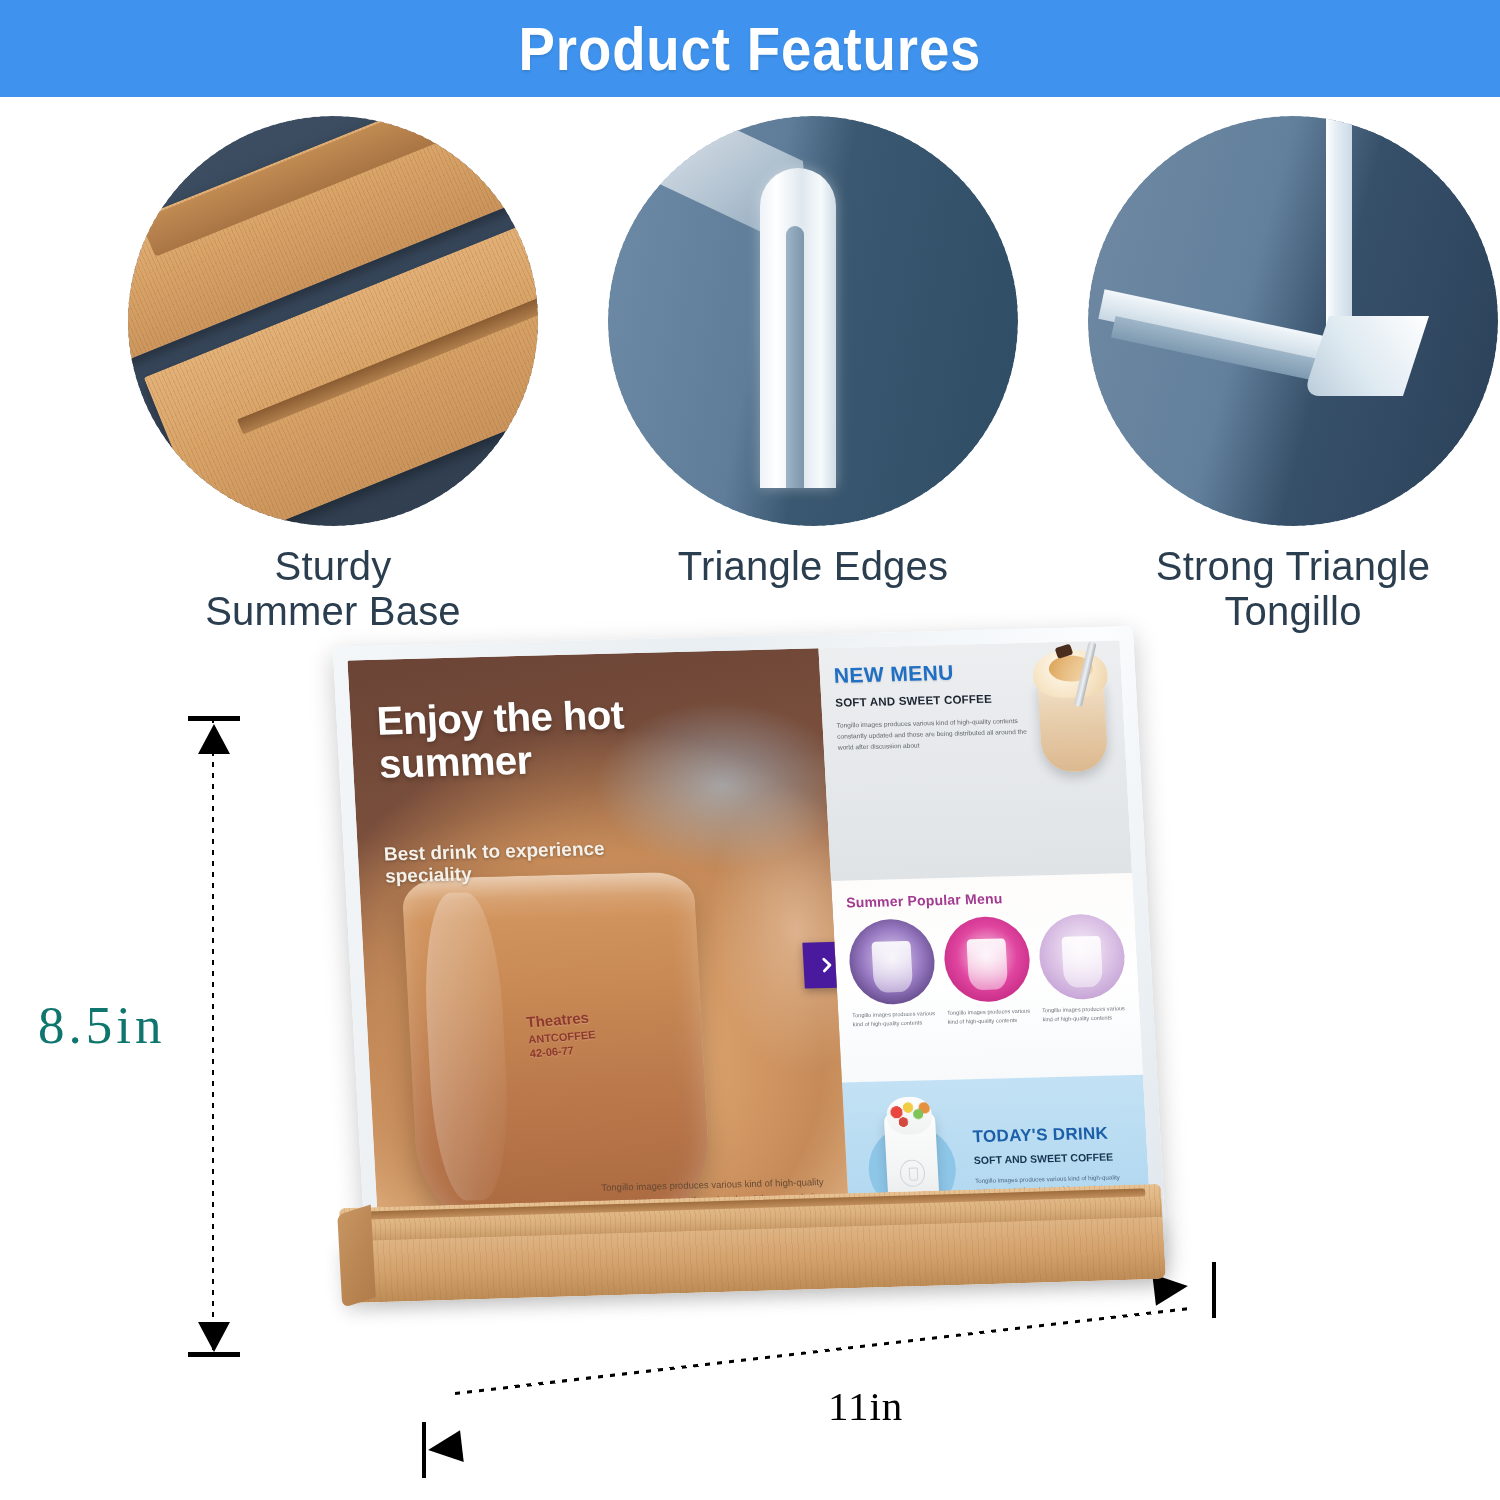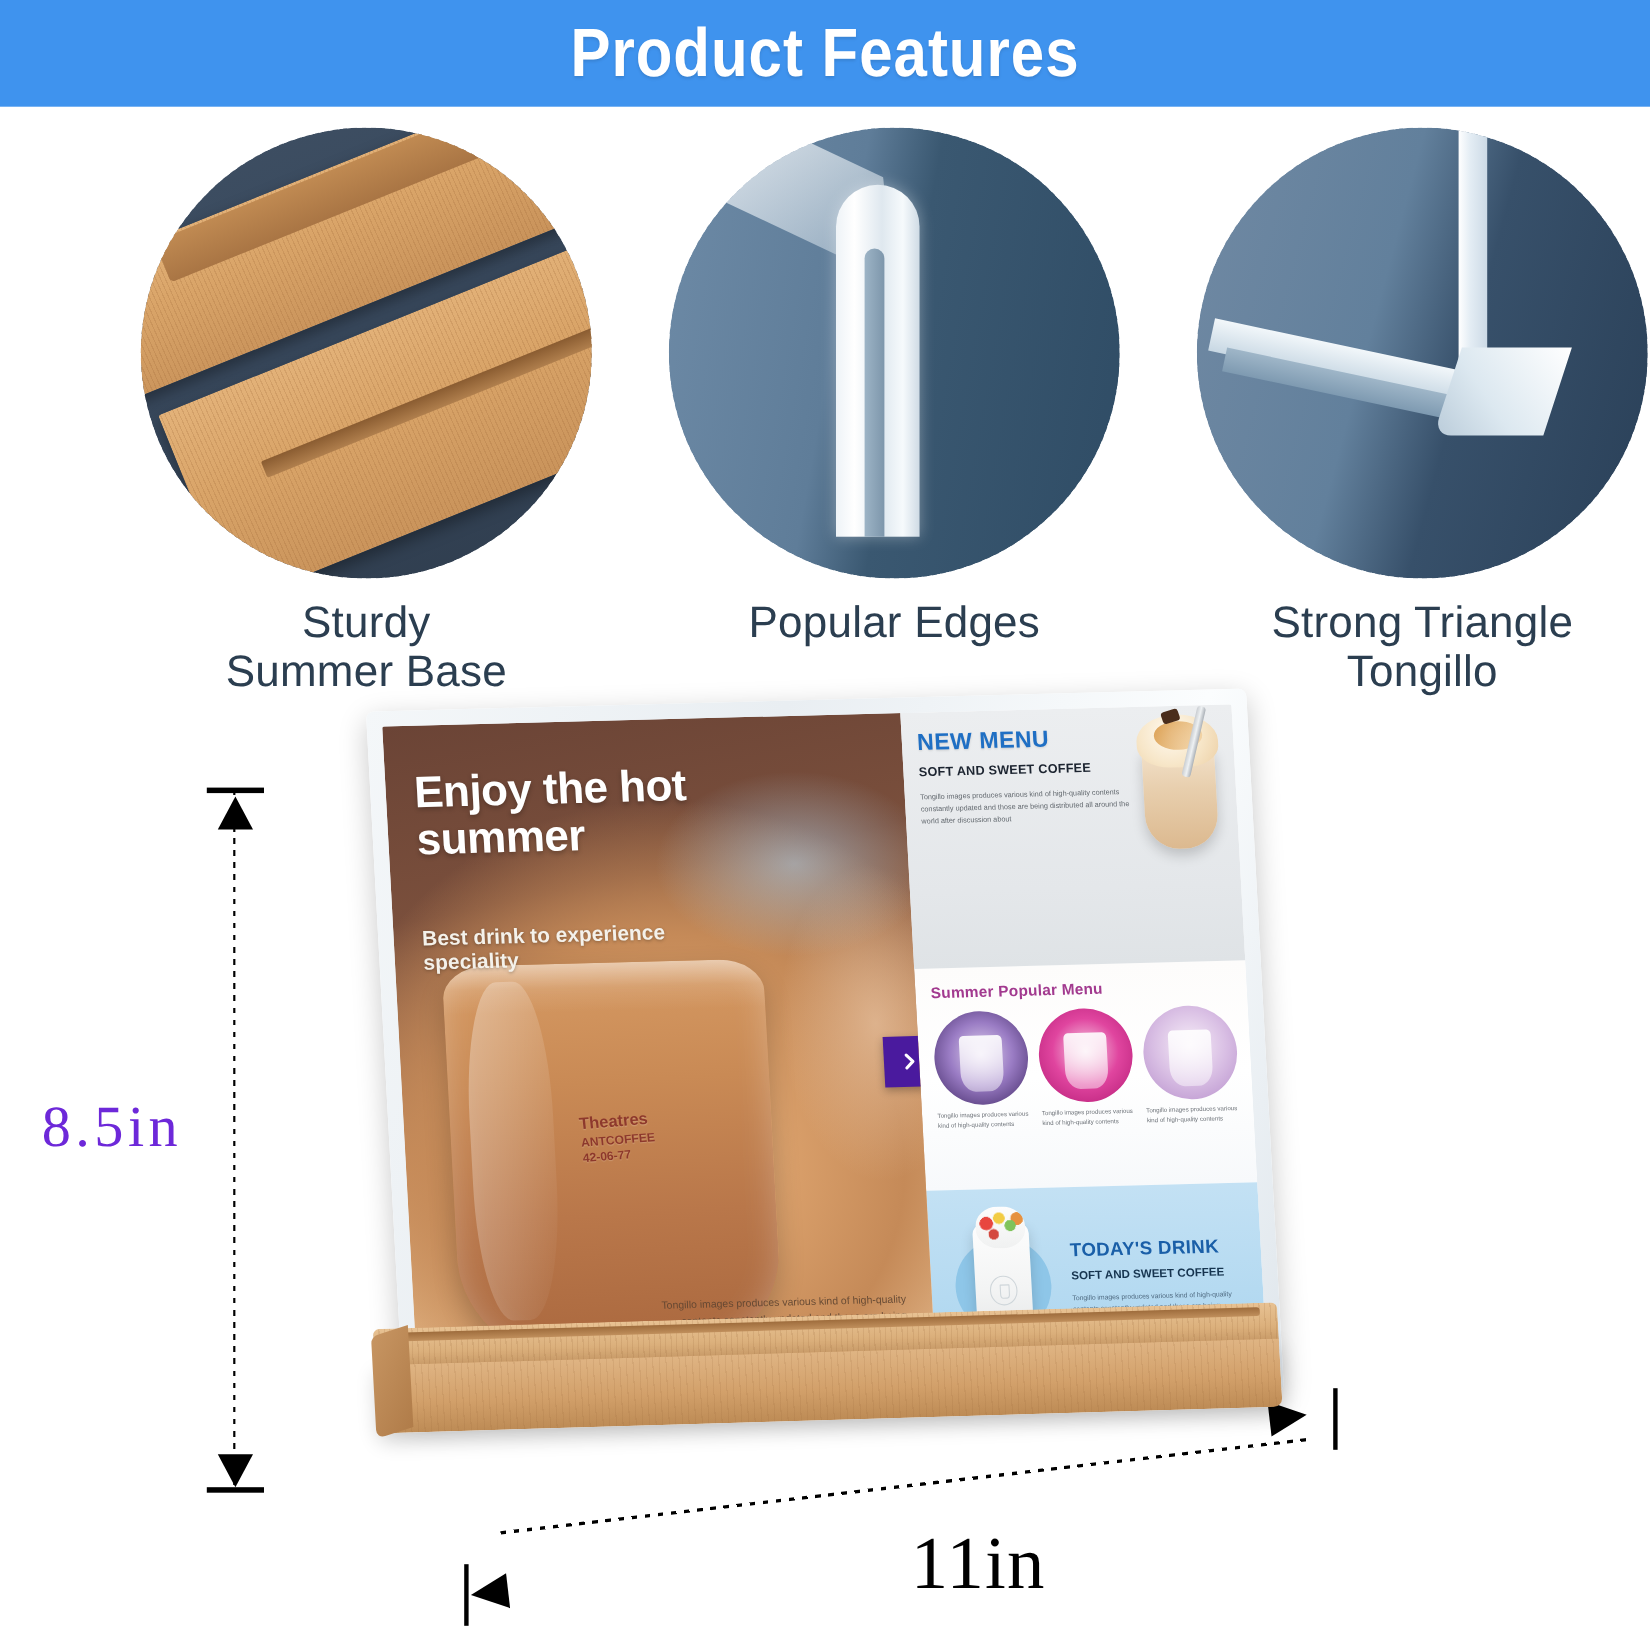--- a/index.html
+++ b/index.html
@@ -462,21 +462,21 @@
     border-bottom:30px solid #000;
   }
   .arrow-down{
     position:absolute; left:198px; top:1322px;
     width:0; height:0;
     border-left:16px solid transparent; border-right:16px solid transparent;
     border-top:30px solid #000;
   }
   .dim-v-label{
     position:absolute; left:38px; top:995px;
-    color:#6d28d9; font-size:53px;
+    color:#0f766e; font-size:53px;
     font-family:"Liberation Serif","DejaVu Serif",serif;
     letter-spacing:4px;
     white-space:nowrap;
   }
 
   .dim-h{
     position:absolute; left:455px; top:1392px;
     width:742px; height:3px;
     background:repeating-linear-gradient(90deg,#000 0 5px,transparent 5px 12px);
     transform:rotate(-6.6deg);
@@ -497,21 +497,21 @@
   }
   .arrow-right{
     position:absolute; left:1154px; top:1272px;
     width:0; height:0;
     border-top:16px solid transparent; border-bottom:16px solid transparent;
     border-left:34px solid #000;
     transform:rotate(-6.6deg);
   }
   .dim-h-label{
     position:absolute; left:828px; top:1382px;
-    color:#000; font-size:68px;
+    color:#000; font-size:41px;
     font-family:"Liberation Serif","DejaVu Serif",serif;
     letter-spacing:1px;
     white-space:nowrap;
   }
 </style>
 </head>
 <body>
 
 <div class="banner">
   <div class="banner-title">Product Features</div>
@@ -540,21 +540,21 @@
     <div class="circle-wrap">
       <div class="circle">
         <div class="c2-bg"></div>
         <div class="edge-wing"></div>
         <div class="edge-bar"></div>
         <div class="edge-slit"></div>
       </div>
       <div class="scallop"></div>
     </div>
     <div class="feature-label">
-      <div>Popular Edges</div>
+      <div>Triangle Edges</div>
     </div>
   </div>
 
   <div class="feature f3">
     <div class="circle-wrap">
       <div class="circle">
         <div class="c3-bg"></div>
         <div class="t-horiz"></div>
         <div class="t-horiz2"></div>
         <div class="t-vert"></div>

